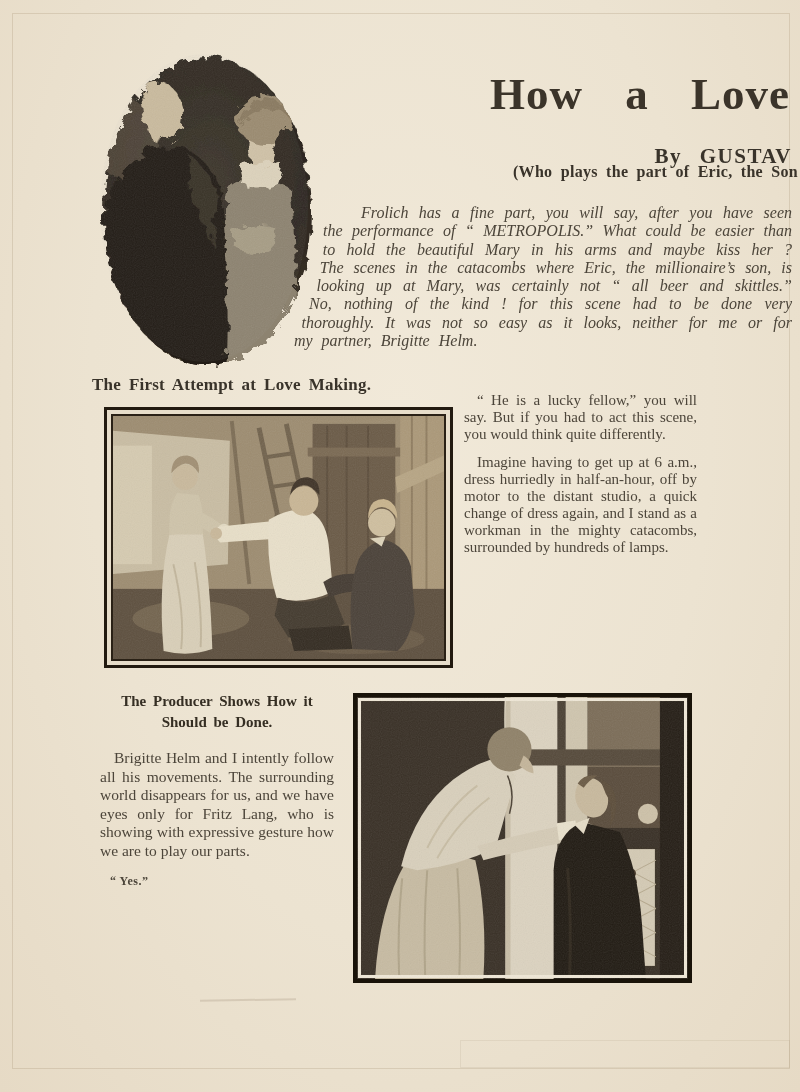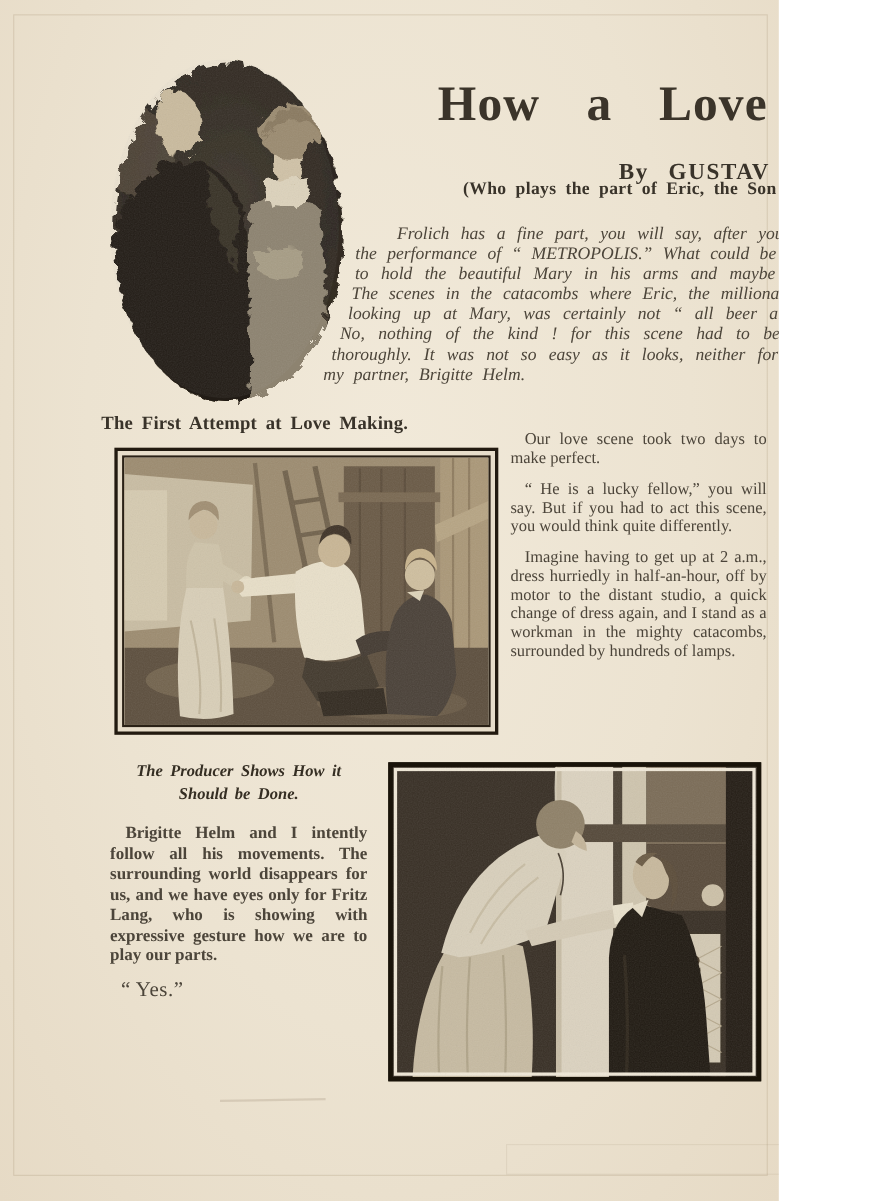--- a/index.html
+++ b/index.html
@@ -1,20 +1,20 @@
 <!DOCTYPE html>
 <html><head>
 <meta charset="utf-8">
 <style>
   * { margin:0; padding:0; box-sizing:border-box; }
   html,body { width:800px; }
   body { font-family:"Liberation Serif","DejaVu Serif",serif; }
 
   .page {
-    position:relative; width:708px; height:1092px; overflow:hidden;
+    position:relative; width:800px; height:1092px; overflow:hidden;
     background:radial-gradient(ellipse at 50% 38%, #f1e9d9 0%, #ece3d1 55%, #e6dac5 100%);
     color:#4a4238;
   }
   .page-frame {
     position:absolute; top:13px; left:12px; right:10px; bottom:23px;
     border:1px solid rgba(150,128,95,0.22); pointer-events:none;
   }
   .ghost-box{
     position:absolute; left:460px; top:1040px; width:330px; height:28px;
     border:1px solid rgba(150,128,95,0.12);
@@ -78,26 +78,26 @@
     font-size:15px; line-height:17px; text-align:justify; color:#4c453a;
   }
   .col-right p{ margin-bottom:11px; text-indent:13px; }
 
   .col-left{
     position:absolute; left:100px; top:691px; width:234px;
     font-size:15.5px; line-height:18.5px; text-align:justify; color:#4c453a;
   }
   .col-left h2{
     font-size:15px; line-height:21px; font-weight:bold; text-align:center;
-    color:#352e23; word-spacing:3px; margin-bottom:16px;font-style:italic;
+    color:#352e23; word-spacing:3px; margin-bottom:16px;
   }
   .col-left p{ margin-bottom:8px; text-indent:14px; }
-  .col-left .p2{ margin-bottom:12px;font-weight:bold; }
+  .col-left .p2{ margin-bottom:12px; }
   .col-left .quote{ margin-top:11px; }
-  .col-left .yes{ font-size:19px; font-weight:normal; letter-spacing:0.5px; text-indent:10px; }
+  .col-left .yes{ font-size:12px; font-weight:bold; letter-spacing:0.5px; text-indent:10px; }
   .smudge{
     position:absolute; left:200px; top:999px; width:96px; height:2px;
     background:rgba(120,100,80,0.18); transform:rotate(-1deg);
   }
 </style>
 </head>
 <body>
 
 <div class="page">
 
@@ -223,23 +223,22 @@
           <circle cx="276" cy="108" r="14" fill="#cfbf9f"></circle>
           <path d="M262,104 Q262,84 278,84 Q292,86 292,104 Q284,92 276,92 Q268,92 262,104 Z" fill="#c9b48d"></path>
           <path d="M264,124 L280,122 L276,132 Z" fill="#ded4ba"></path>
         </g>
         <rect width="340" height="246" filter="url(#grain2)" opacity="0.13"></rect>
       </svg>
     </div>
   </figure>
 
   <div class="col-right">
-    <p>Our love scene took two days to make perfect.</p>
     <p>“ He is a lucky fellow,” you will say.  But if you had to act this scene, you would think quite differently.</p>
-    <p>Imagine having to get up at 2 a.m., dress hurriedly in half-an-hour, off by motor to the distant studio, a quick change of dress again, and I stand as a workman in the mighty catacombs, surrounded by hundreds of lamps.</p>
+    <p>Imagine having to get up at 6 a.m., dress hurriedly in half-an-hour, off by motor to the distant studio, a quick change of dress again, and I stand as a workman in the mighty catacombs, surrounded by hundreds of lamps.</p>
   </div>
 
   <div class="col-left">
     <h2>
       <span>The Producer Shows How it</span><br>
       <span>Should be Done.</span>
     </h2>
     <p class="p2">Brigitte Helm and I intently follow all his movements. The surrounding world disappears for us, and we have eyes only for Fritz Lang, who is showing with expressive gesture how we are to play our parts.</p>
     <p class="yes">“ Yes.”</p>
   </div>

